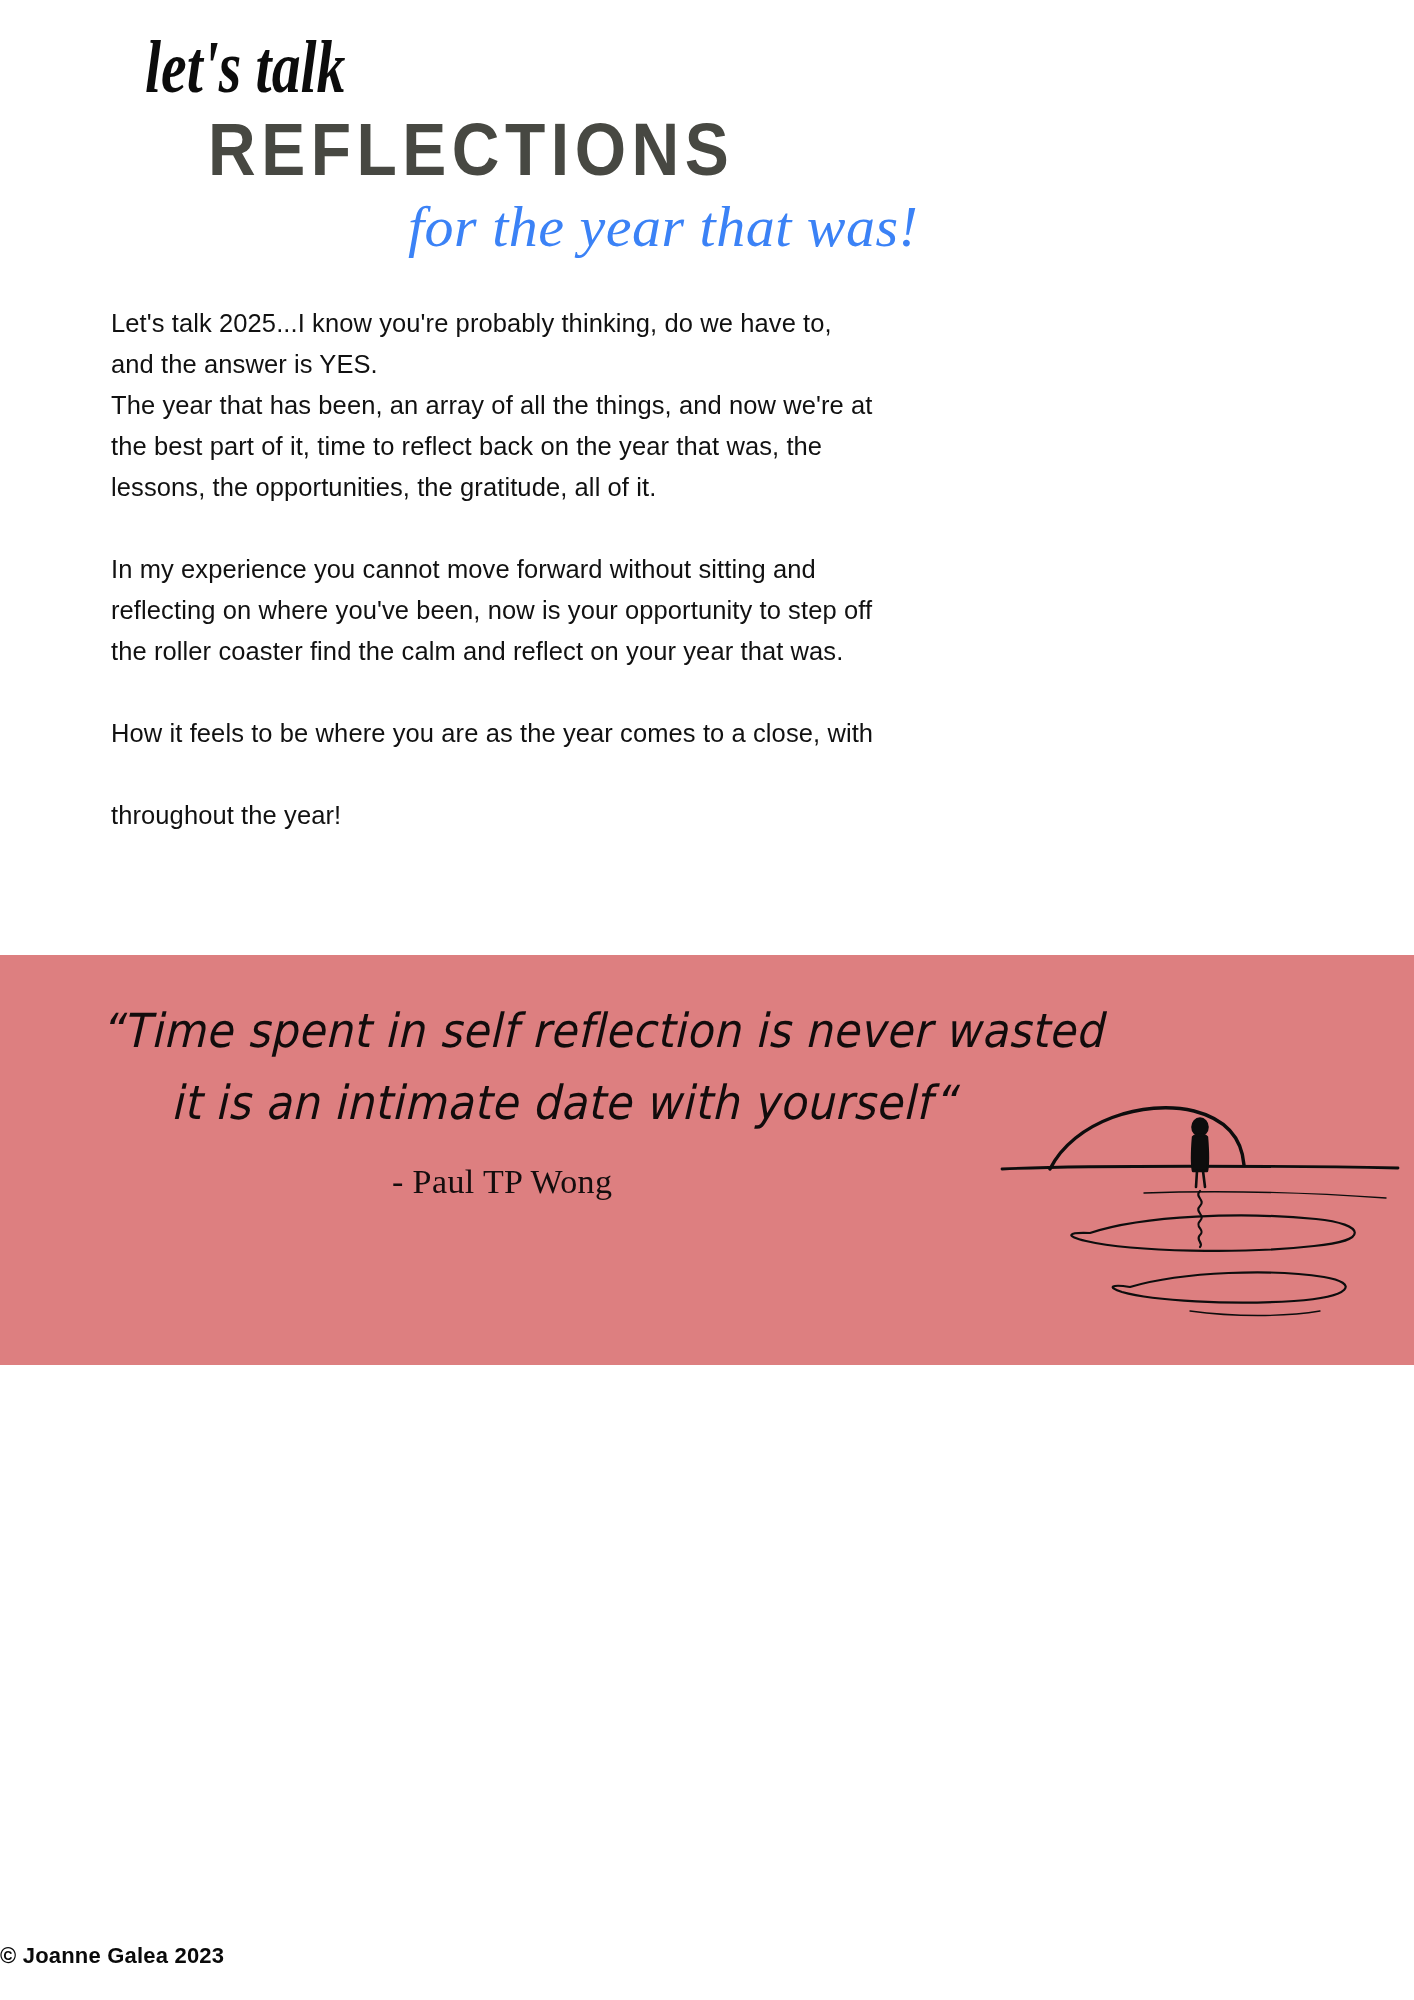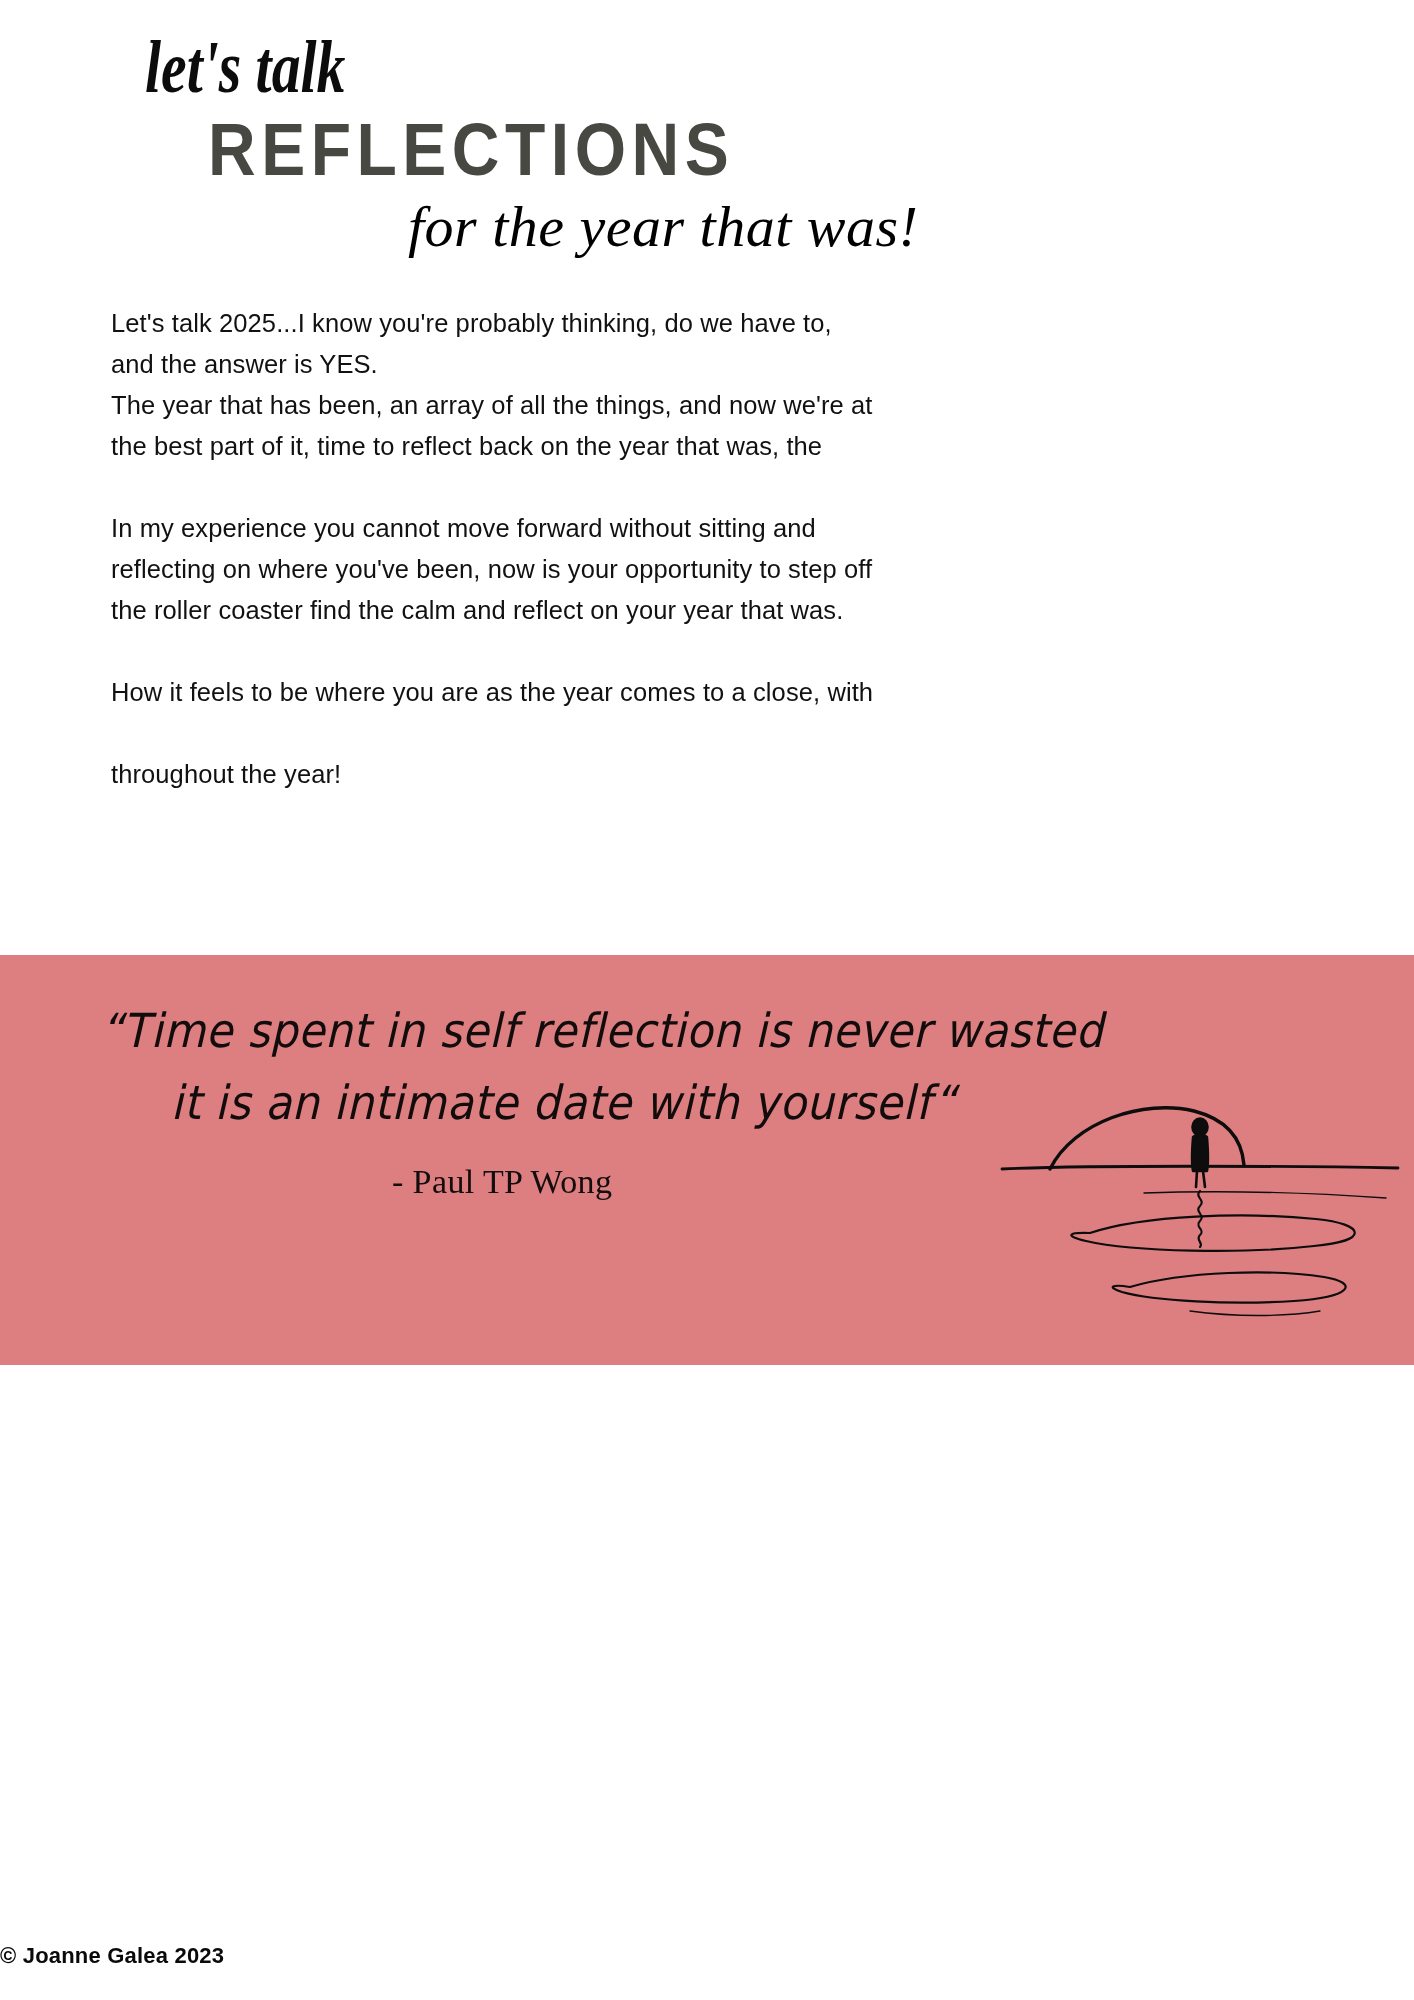--- a/index.html
+++ b/index.html
@@ -62,21 +62,21 @@
   }
   .hdr-line3 {
     position: absolute;
     left: 408px;
     top: 198px;
     font-family: "Liberation Serif", "DejaVu Serif", serif;
     font-style: italic;
     font-weight: 400;
     font-size: 58px;
     line-height: 1;
-    color: #000000;
+    color: #3b82f6;
     letter-spacing: 0.5px;
     white-space: nowrap;
   }
 
   
   .body-copy {
     position: absolute;
     left: 111px;
     top: 303px;
     width: 905px;
@@ -169,20 +169,21 @@
     <div class="hdr-line2">REFLECTIONS</div>
     <div class="hdr-line3">for the year that was!</div>
   </div>
 
   <div class="body-copy">
     <p>
       <span>Let's talk 2025...I know you're probably thinking, do we have to,</span><br>
       <span>and the answer is YES.</span><br>
       <span>The year that has been, an array of all the things, and now we're at</span><br>
       <span>the best part of it, time to reflect back on the year that was, the</span><br>
+      <span>lessons, the opportunities, the gratitude, all of it.</span>
     </p>
     <p>
       <span>In my experience you cannot move forward without sitting and</span><br>
       <span>reflecting on where you've been, now is your opportunity to step off</span><br>
       <span>the roller coaster find the calm and reflect on your year that was.</span>
     </p>
     <p>
       <span>How it feels to be where you are as the year comes to a close, with</span><br>
       <br>
       <span>throughout the year!</span>

